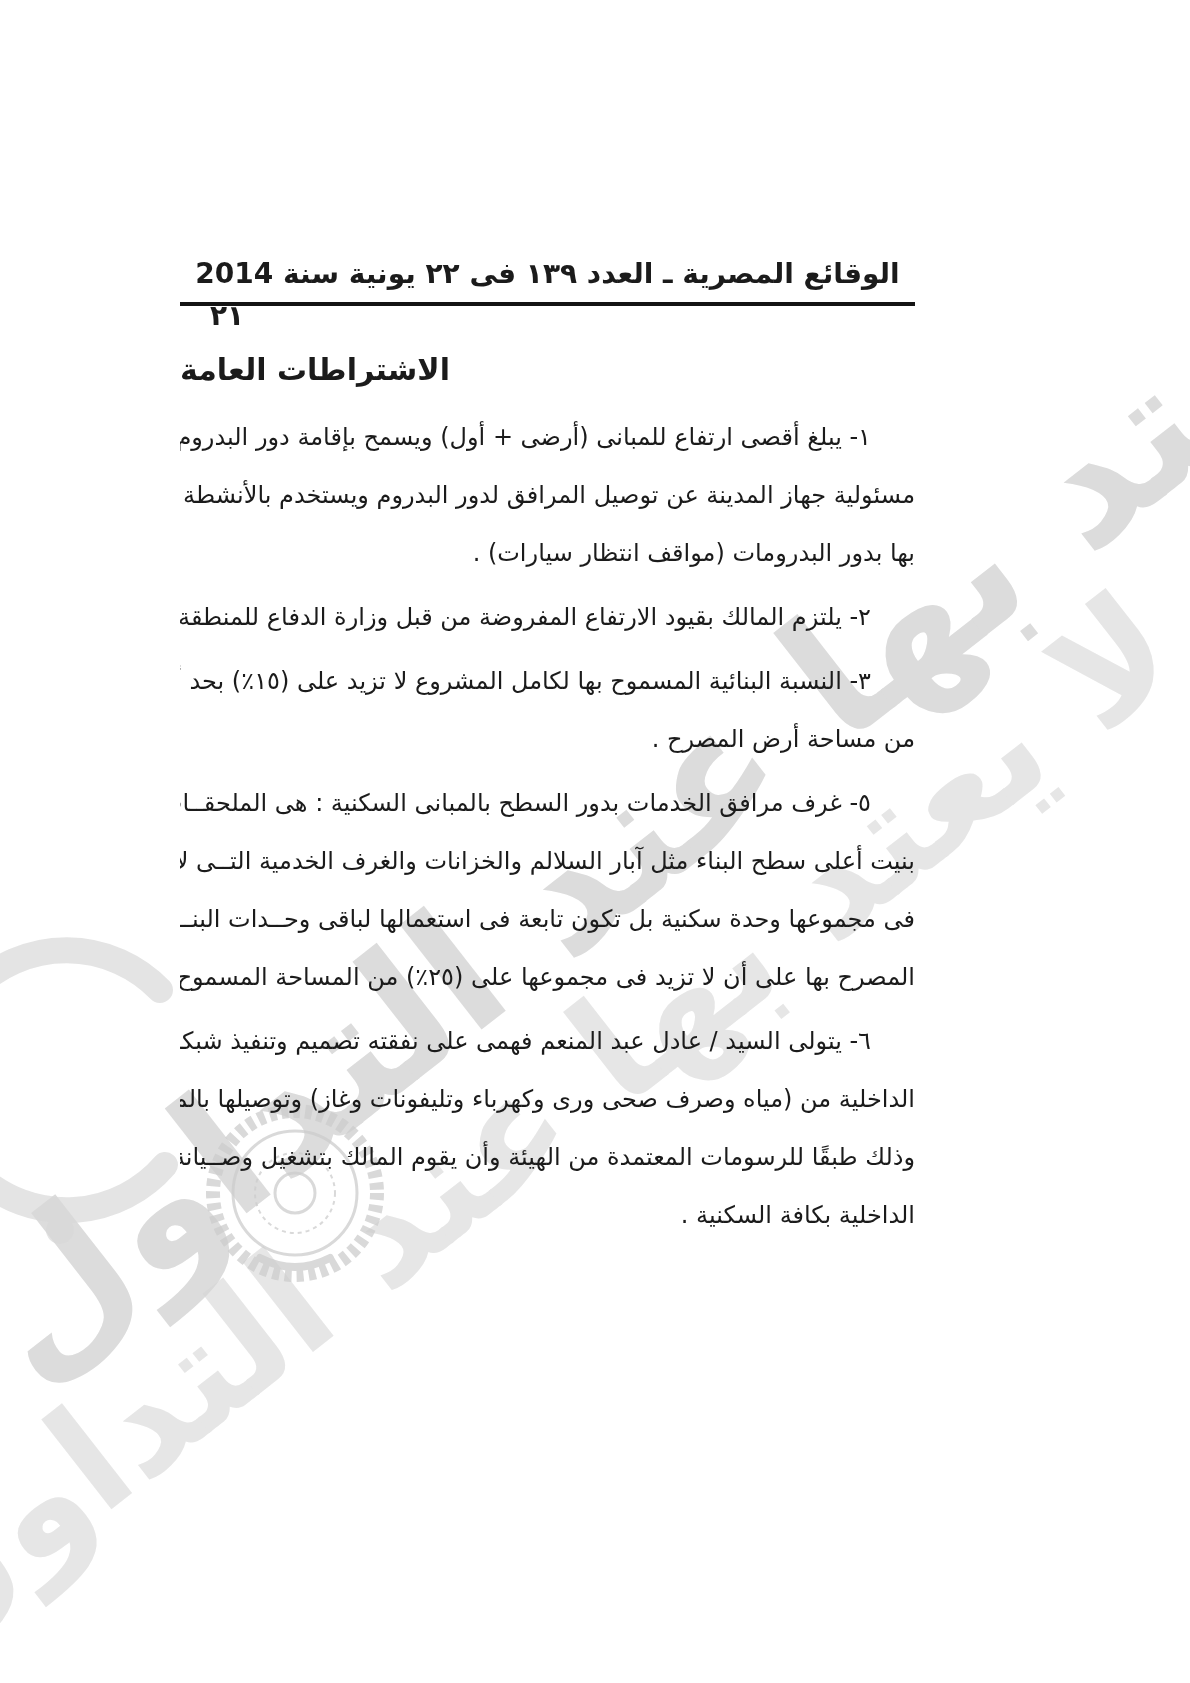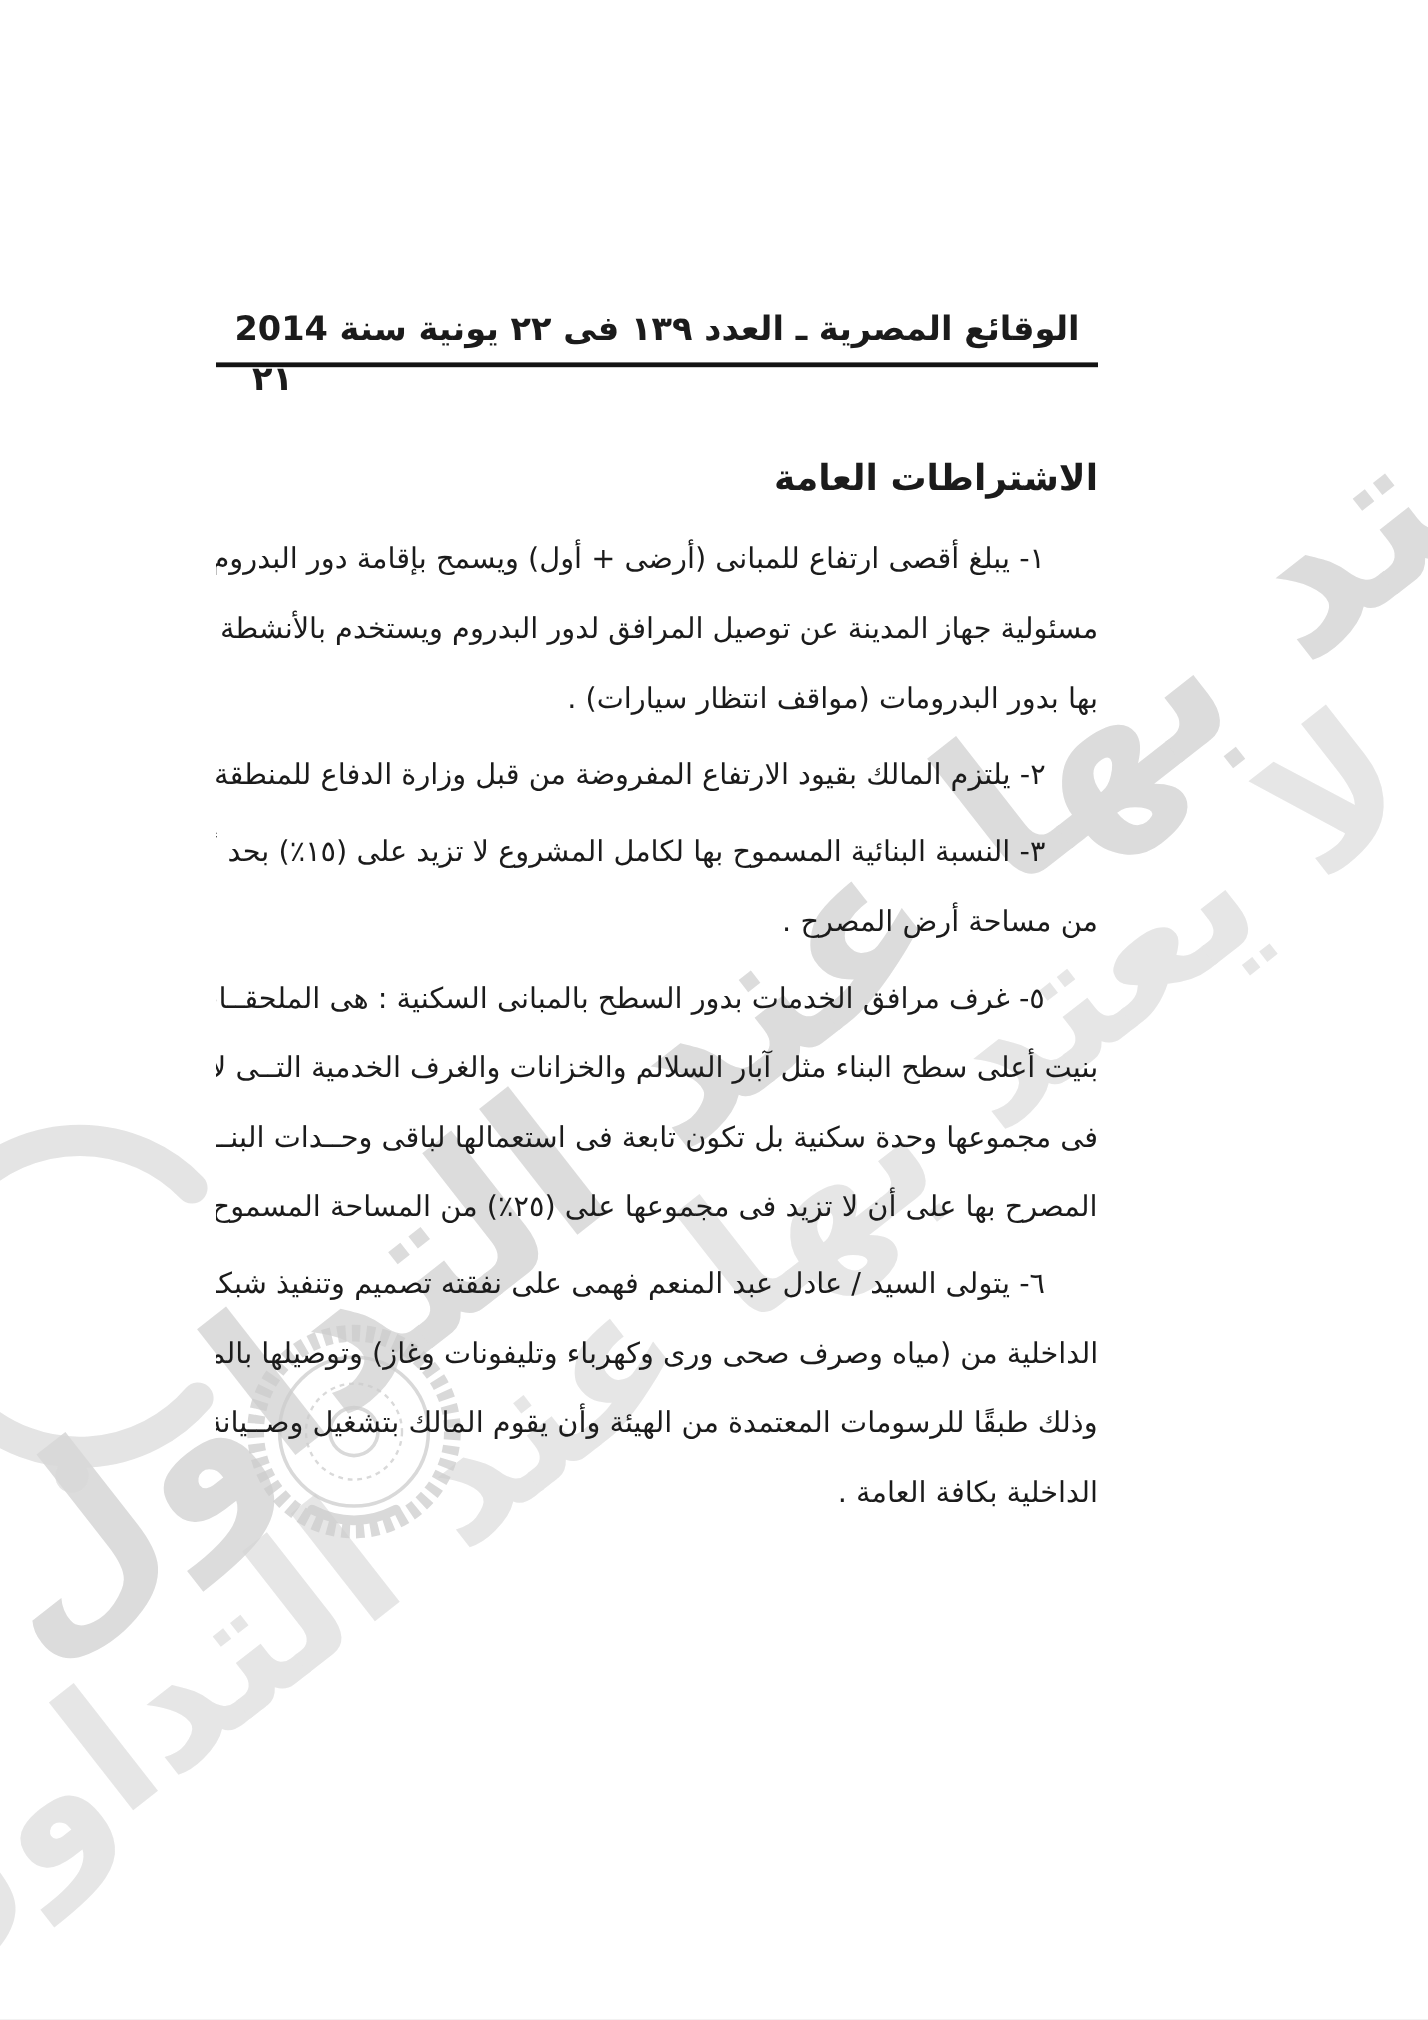--- a/index.html
+++ b/index.html
@@ -29,21 +29,21 @@
   .wm-arc  { position:absolute; left:-90px; top:930px; opacity:.7; }
   
   .content {
     position:absolute; left:180px; top:252px; width:735px; z-index:2;
     color:#1b1b1b;
   }
   .hdr { position:relative; height:44px; font-size:28px; font-weight:bold; }
   .hdr .gz { text-align:center; line-height:44px; }
   .hdr .pn { position:absolute; left:30px; top:11px; line-height:44px;margin-top:31px; }
   .rule { height:4px; background:#141414; margin-top:6px; }
-  .sec-title { margin-top:73px; text-align:right; font-weight:bold; font-size:30px; line-height:40px; }
+  .sec-title { margin-top:44px; text-align:left; font-weight:bold; font-size:30px; line-height:40px; }
   .body { margin-top:18px; }
   .para { margin-bottom:6px; }
   .ln {
     height:58px; line-height:58px; font-size:24px;
     white-space:nowrap; overflow:hidden;
   }
   .just { text-align:justify; text-align-last:justify; }
   .end  { }
   .ind  { padding-right:44px; }
 </style>
@@ -100,18 +100,18 @@
         <div class="ln just ind">٥- غرف مرافق الخدمات بدور السطح بالمبانى السكنية : هى الملحقــات التــى</div>
         <div class="ln just">بنيت أعلى سطح البناء مثل آبار السلالم والخزانات والغرف الخدمية التــى لا تكــون</div>
         <div class="ln just">فى مجموعها وحدة سكنية بل تكون تابعة فى استعمالها لباقى وحــدات البنــاء المقفلــة</div>
         <div class="ln just">المصرح بها على أن لا تزيد فى مجموعها على (٢٥٪) من المساحة المسموح ببنائهــا</div>
       </div>
 
       <div class="para">
         <div class="ln just ind">٦- يتولى السيد / عادل عبد المنعم فهمى على نفقته تصميم وتنفيذ شبكات المرافق</div>
         <div class="ln just">الداخلية من (مياه وصرف صحى ورى وكهرباء وتليفونات وغاز) وتوصيلها بالمبانى</div>
         <div class="ln just">وذلك طبقًا للرسومات المعتمدة من الهيئة وأن يقوم المالك بتشغيل وصــيانة المرافــق</div>
-        <div class="ln end">الداخلية بكافة العامة .</div>
+        <div class="ln end">الداخلية بكافة السكنية .</div>
       </div>
 
     </div>
   </div>
 </div>
 
 </body></html>

